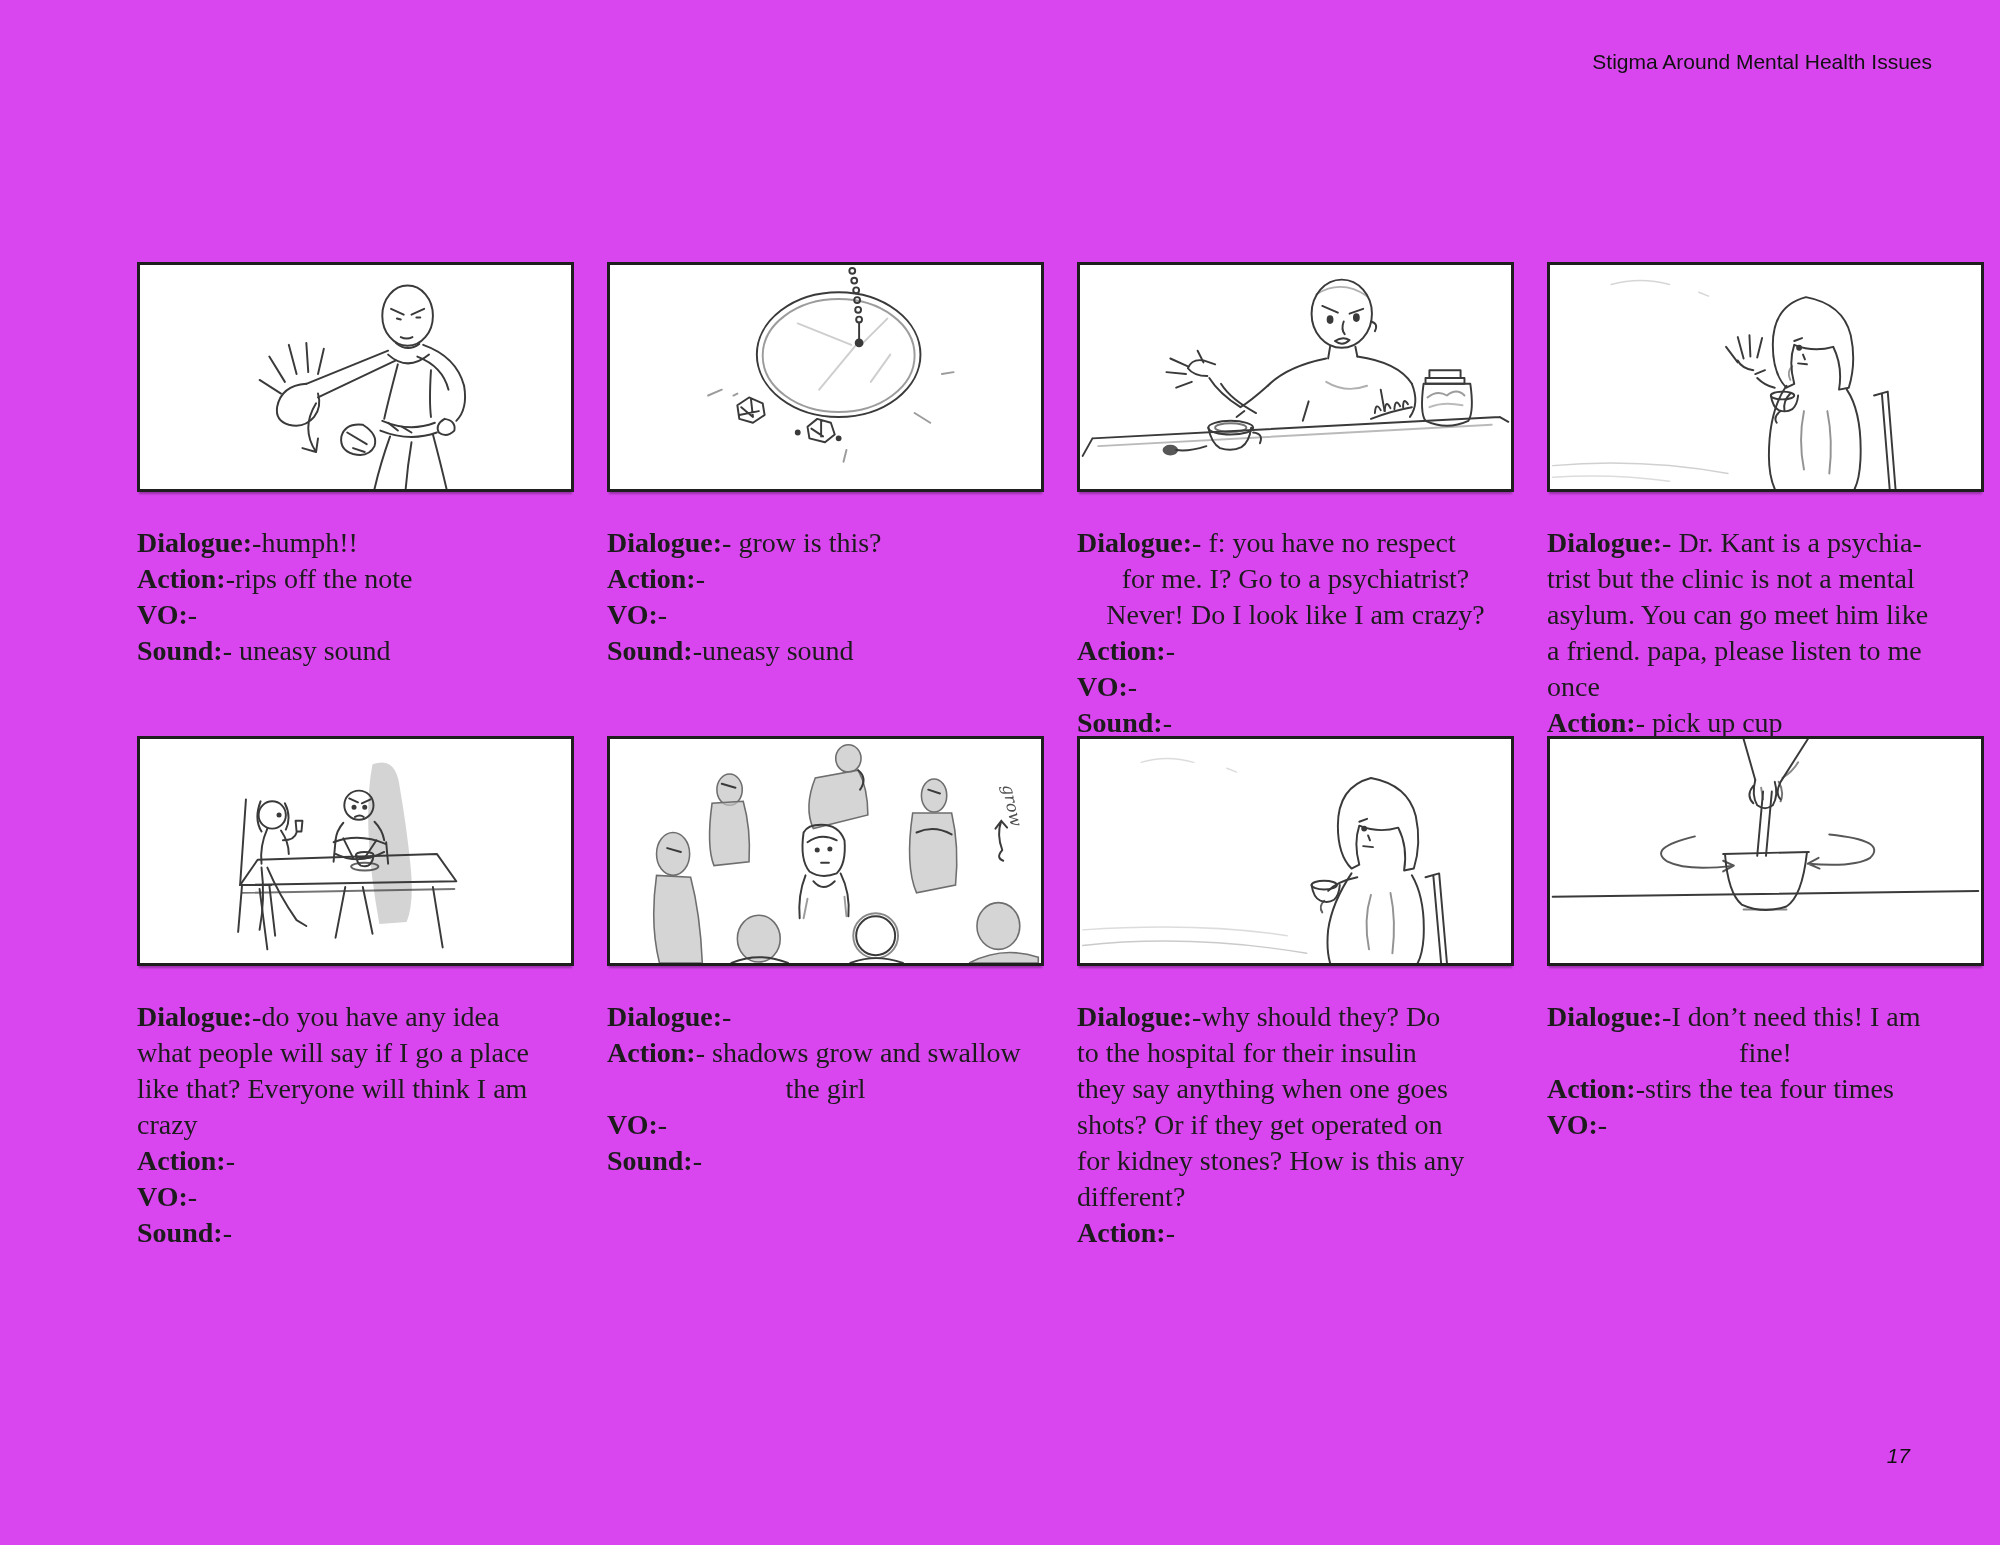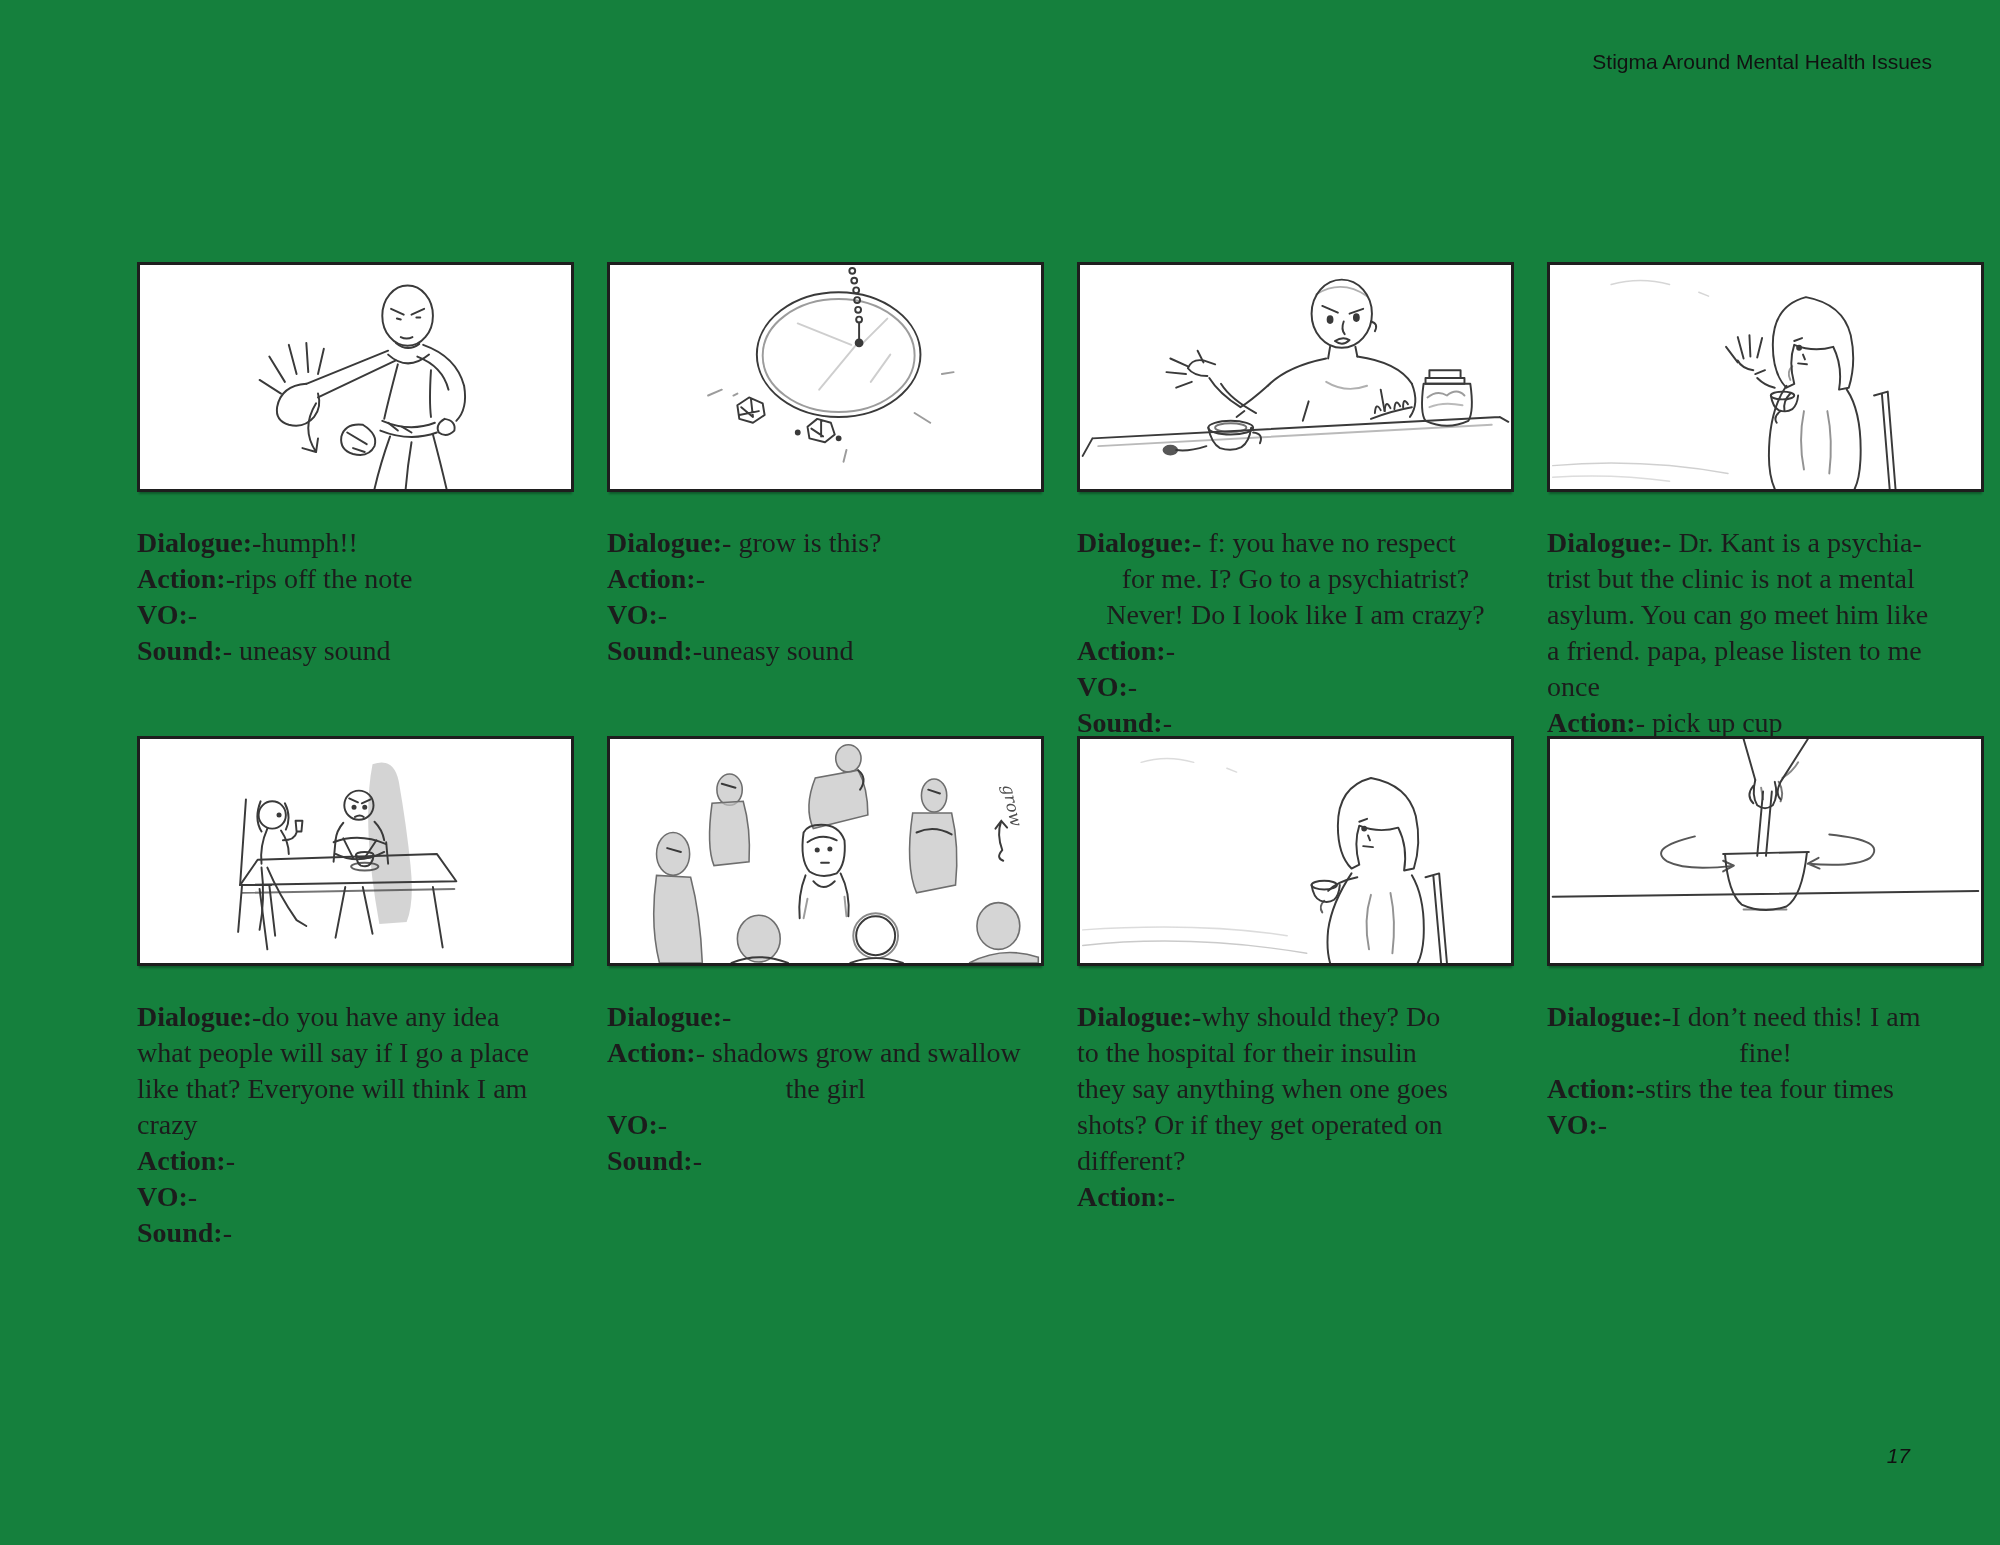--- a/index.html
+++ b/index.html
@@ -1,16 +1,16 @@
 <!DOCTYPE html>
 <html><head>
 <meta charset="utf-8">
 <style>
   html,body{margin:0;padding:0;background:#ffffff;}
-  .sheet{position:relative;width:2000px;height:1545px;background:#15803d;overflow:hidden;
+  .sheet{position:relative;width:2000px;height:1545px;background:#d946ef;overflow:hidden;
          font-family:"Liberation Serif","DejaVu Serif",serif;color:#1c1c1c;}
   .header{position:absolute;top:50px;right:68px;font-family:"Liberation Sans","DejaVu Sans",sans-serif;
           font-size:21px;color:#111;}
   .pageno{position:absolute;top:1444px;right:90px;font-family:"Liberation Sans","DejaVu Sans",sans-serif;
           font-size:21px;color:#111;font-style:italic;}
   .grid{position:absolute;left:137px;top:262px;width:1847px;display:grid;
         grid-template-columns:repeat(4,437px);column-gap:33px;}
   figure{margin:0;}
   .row1{height:474px;}
   .frame{width:437px;height:230px;border:3px solid #1e1e1e;box-sizing:border-box;background:#fff;
@@ -300,21 +300,21 @@
             <path d="M316 158 Q322 186 318 220" opacity=".55"></path>
             <path d="M352 142 L366 138 L374 230 M360 140 L368 230"></path>
           </g>
           <g class="ink-light">
             <path d="M0 212 Q110 200 230 220" opacity=".45"></path>
             <path d="M0 196 Q120 188 210 202" opacity=".3"></path>
           </g>
         </svg>
       </div>
       <figcaption class="fields">
-          <p class="field"><b>Dialogue:</b><span>-why should they? Do</span><span class="line">to the hospital for their insulin</span><span class="line">they say anything when one goes</span><span class="line">shots? Or if they get operated on</span><span class="line">different?</span></p>
+          <p class="field"><b>Dialogue:</b><span>-why should they? Do</span><span class="line">to the hospital for their insulin</span><span class="line">they say anything when one goes</span><span class="line">shots? Or if they get operated on</span><span class="line">for kidney stones? How is this any</span><span class="line">different?</span></p>
           <p class="field"><b>Action:</b><span>-</span></p>
         </figcaption>
     </figure>
 
     <figure>
       <div class="frame">
         <svg viewBox="0 0 437 230" aria-label="hand-stirring-spoon-in-cup">
           <g class="ink" stroke-width="1.6">
             <path d="M0 162 L437 156"></path>
           </g>

